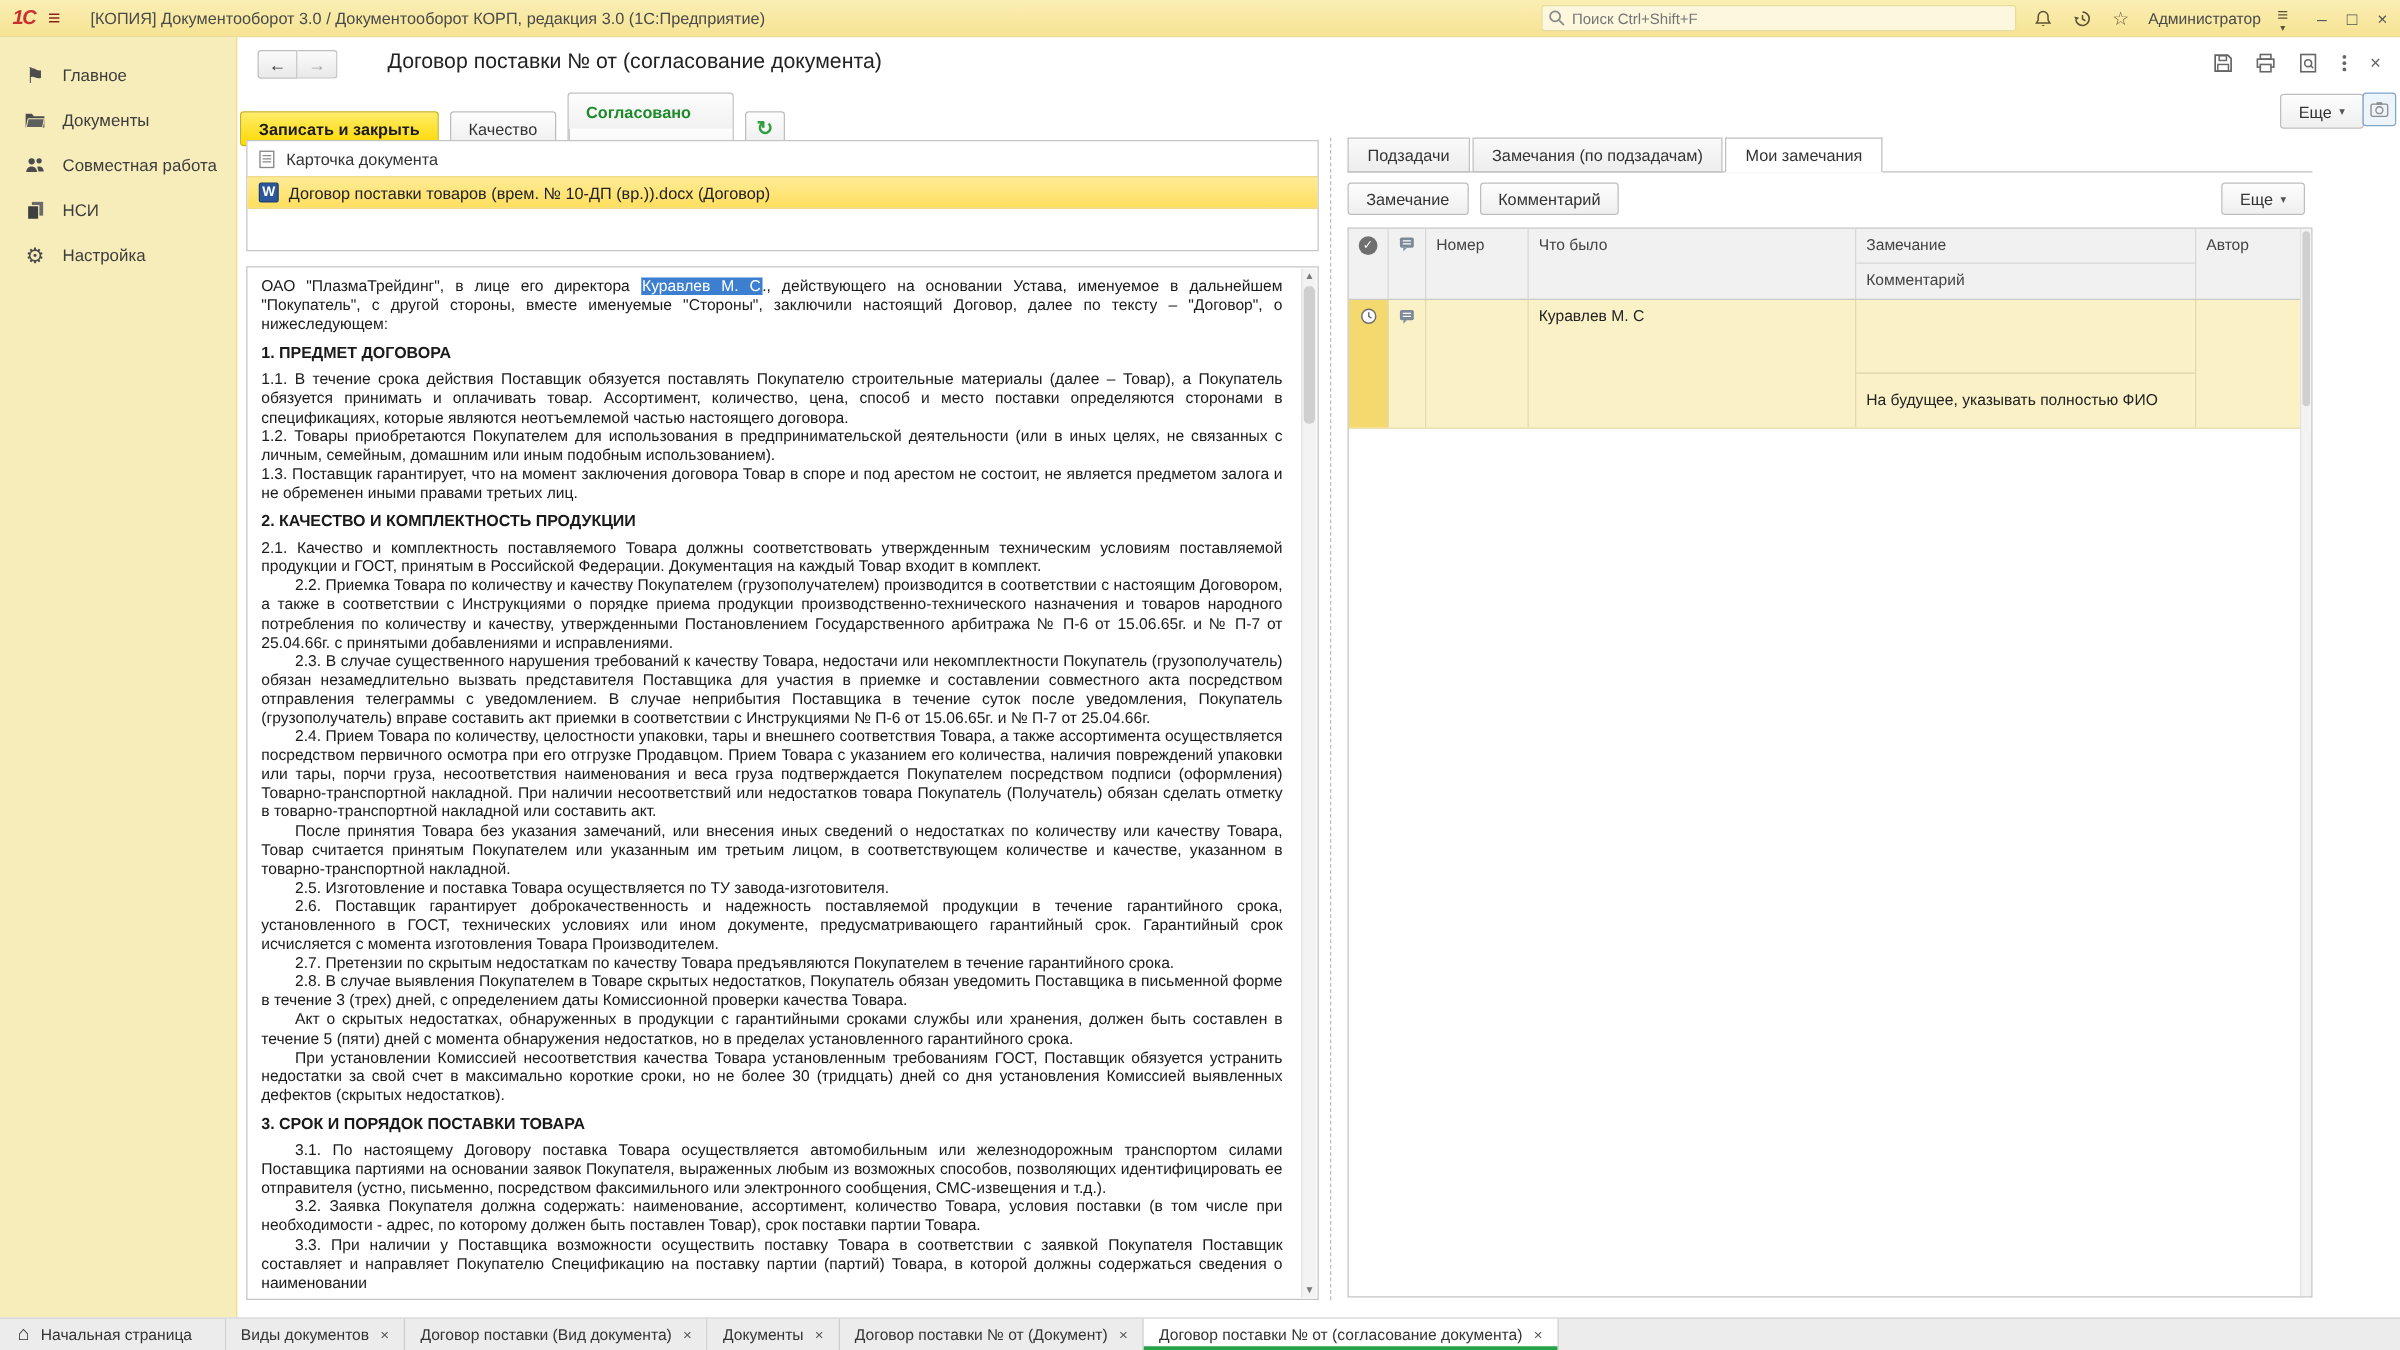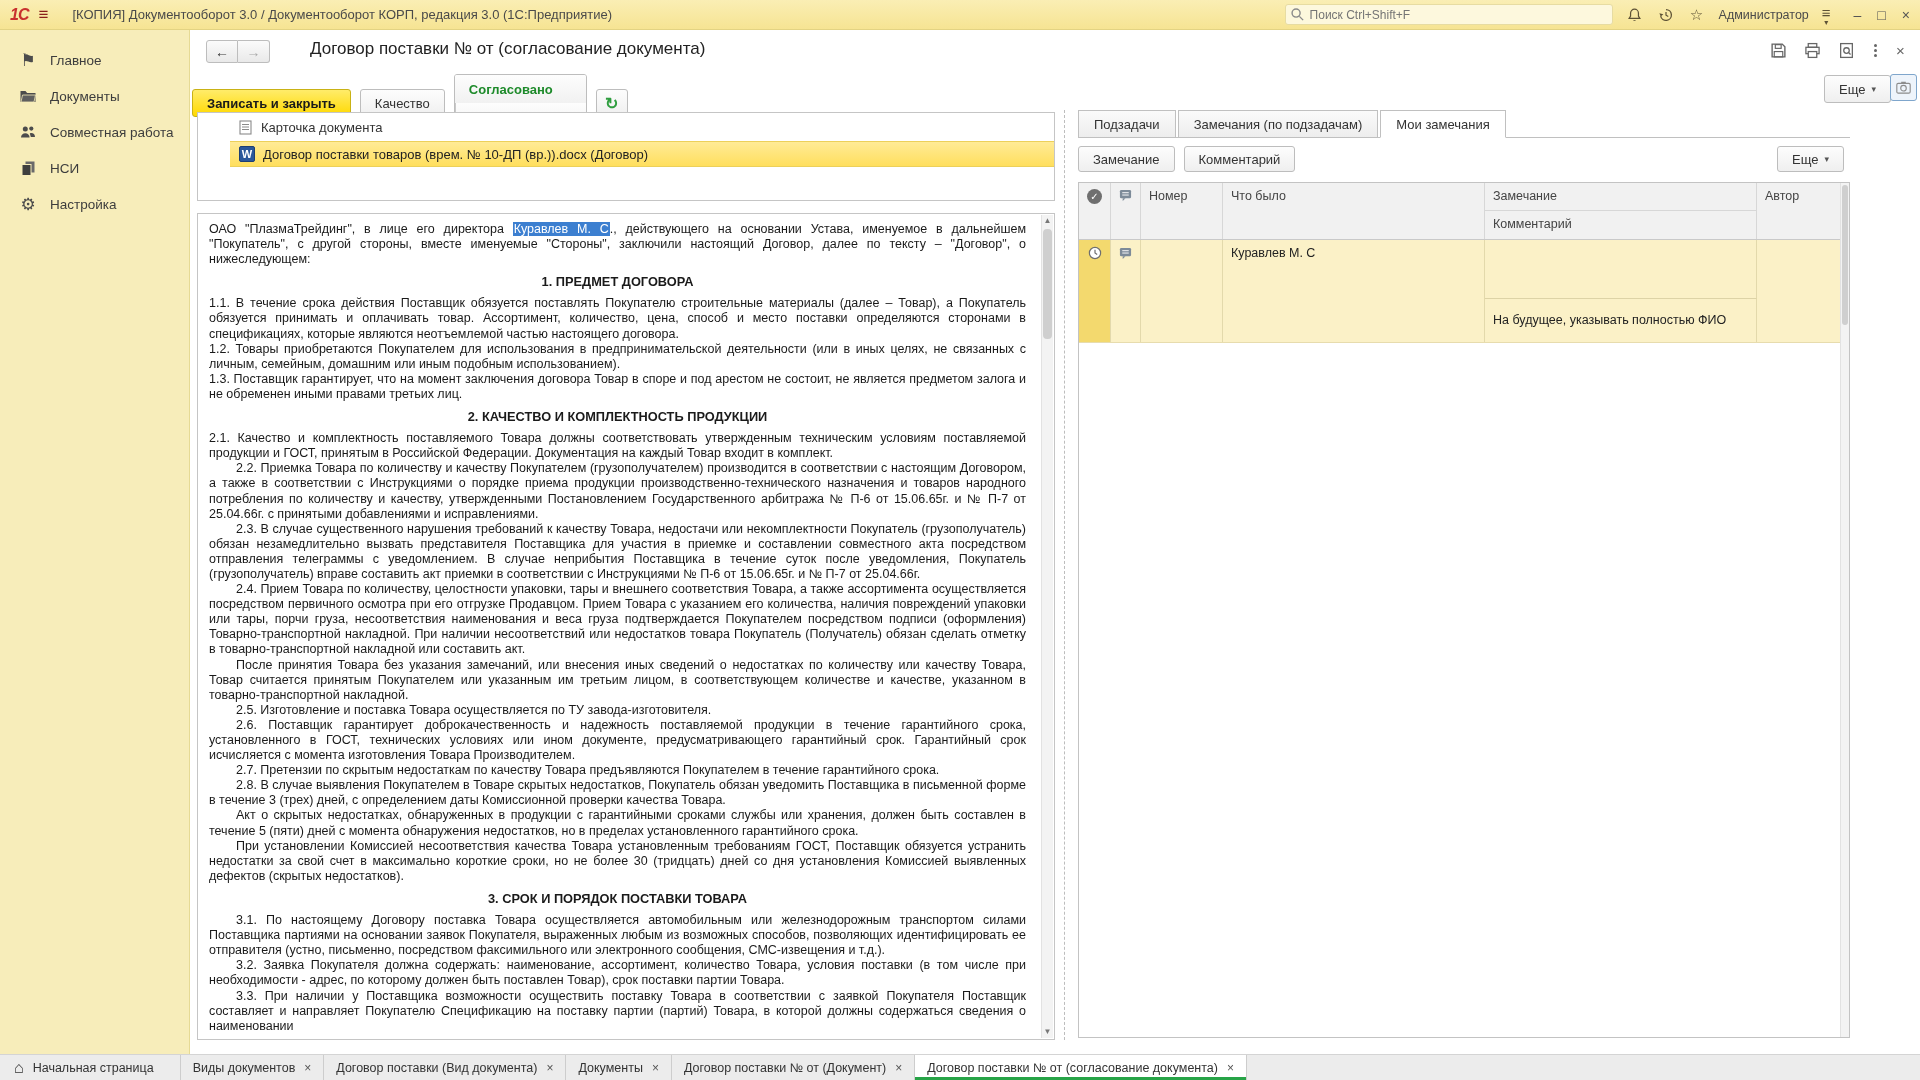--- a/index.html
+++ b/index.html
@@ -8,21 +8,21 @@
   .stage { position:relative; width:1920px; height:1080px; overflow:hidden; background:#fff; }
 
   
   .titlebar { position:absolute; left:0; top:0; width:1920px; height:30px;
     background:linear-gradient(#faeeb4,#f6e493); border-bottom:1px solid #e3d383;
     display:flex; align-items:center; padding:0 10px; gap:10px; }
   .logo { color:#c8312e; font-weight:bold; font-size:16px; font-style:italic; letter-spacing:-1px; }
   .burger { color:#8a1f1c; font-size:17px; line-height:1; cursor:default; }
   .app-title { font-size:13px; color:#4a4a4a; margin-left:14px; white-space:nowrap; }
   .tb-right { margin-left:auto; display:flex; align-items:center; gap:13px; }
-  .search-wrap { position:relative; width:328px; height:21px; }
+  .search-wrap { position:relative; width:380px; height:21px; }
   .search-wrap svg { position:absolute; left:5px; top:3px; }
   .search-input { width:100%; height:21px; border:1px solid #e7dca2; border-radius:3px;
     background:#fdf8dd; padding:0 6px 0 24px; font-size:12px; color:#666; outline:none;
     font-family:"Liberation Sans", sans-serif; }
   .tb-ico { width:18px; height:18px; display:flex; align-items:center; justify-content:center;
     color:#5d5235; font-size:15px; }
   .user-name { font-size:12.5px; color:#4a4a4a; }
   .menu-ico { font-size:15px; color:#5d5235; position:relative; top:-1px; }
   .menu-ico .tiny { font-size:8px; display:block; line-height:3px; text-align:center; }
   .win-ctl { display:flex; gap:16px; margin-left:10px; }
@@ -66,35 +66,35 @@
   .btn-refresh { width:32px; padding:0; justify-content:center; color:#2f9e3f; font-size:16px; font-weight:bold; }
   .more-btn { position:absolute; top:45px; display:flex; align-items:center; gap:6px; }
   .more-btn .caret { font-size:9px; color:#555; }
   .form-more { left:1634px; }
   .collab { position:absolute; left:1700px; top:44px; width:27px; height:27px;
     border:1px solid #7fa6cc; border-radius:3px; background:#eef4fb;
     display:flex; align-items:center; justify-content:center; }
 
   
   .card-panel { position:absolute; left:7px; top:82px; width:858px; height:89px;
-    border:1px solid #c5c5c5; background:#fff;padding-left:32px; }
+    border:1px solid #c5c5c5; background:#fff; }
   .card-head { height:28px; display:flex; align-items:center; gap:9px; padding-left:9px;
     font-size:13px; color:#333; }
   .file-row { height:26px; display:flex; align-items:center; gap:8px; padding-left:9px;
     background:linear-gradient(#ffeb96,#ffdf5e); border-top:1px solid #ecd05a;
     border-bottom:1px solid #ecd05a; font-size:13px; color:#222; }
   .w-ico { width:16px; height:16px; background:#2b579a; color:#fff; border-radius:2px;
     font-size:11px; font-weight:bold; display:flex; align-items:center; justify-content:center;
     border:1px solid #1e3f73; }
 
   
   .doc { position:absolute; left:7px; top:183px; width:858px; height:827px;
     border:1px solid #c5c5c5; background:#fff; padding:8px 28px 4px 11px; overflow:hidden; }
   .doc p { font-size:12.5px; line-height:15.1px; text-align:justify; color:#1a1a1a; }
-  .doc .doc-h { font-weight:bold; text-align:center; margin:7px 0 7px 0; font-size:12.8px; }
+  .doc .doc-h { font-weight:bold; margin:7px 0 7px 0; font-size:12.8px; }
   .doc .ind { text-indent:27px; }
   .hl { background:#3c7fd0; color:#fff; padding:0 1px; }
   .v-scroll { position:absolute; right:1px; top:1px; bottom:1px; width:12px; background:#f3f3f3;
     border-left:1px solid #e2e2e2; }
   .v-scroll .arr { position:absolute; left:0; width:11px; height:12px; font-size:8px; color:#777;
     text-align:center; line-height:12px; }
   .v-scroll .arr.up { top:0; } .v-scroll .arr.down { bottom:0; }
   .v-scroll .thumb { position:absolute; left:1px; top:14px; width:9px; height:110px;
     background:#cfcfcf; border-radius:4px; }
 

